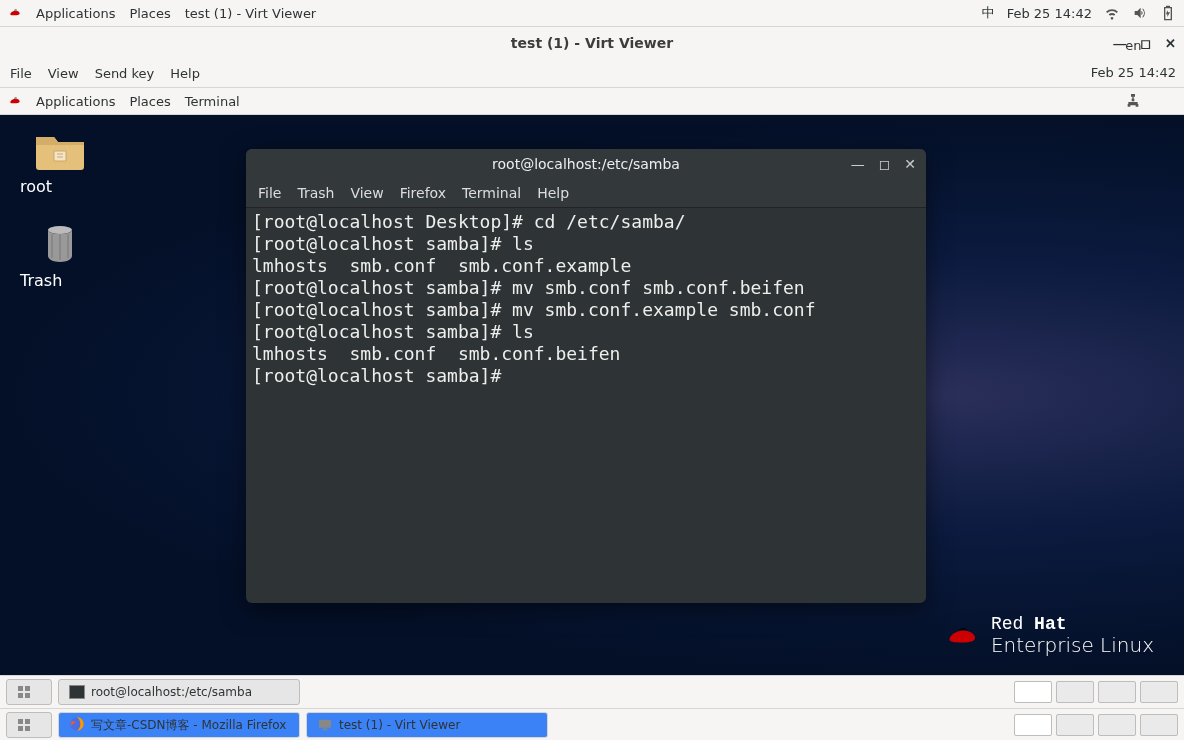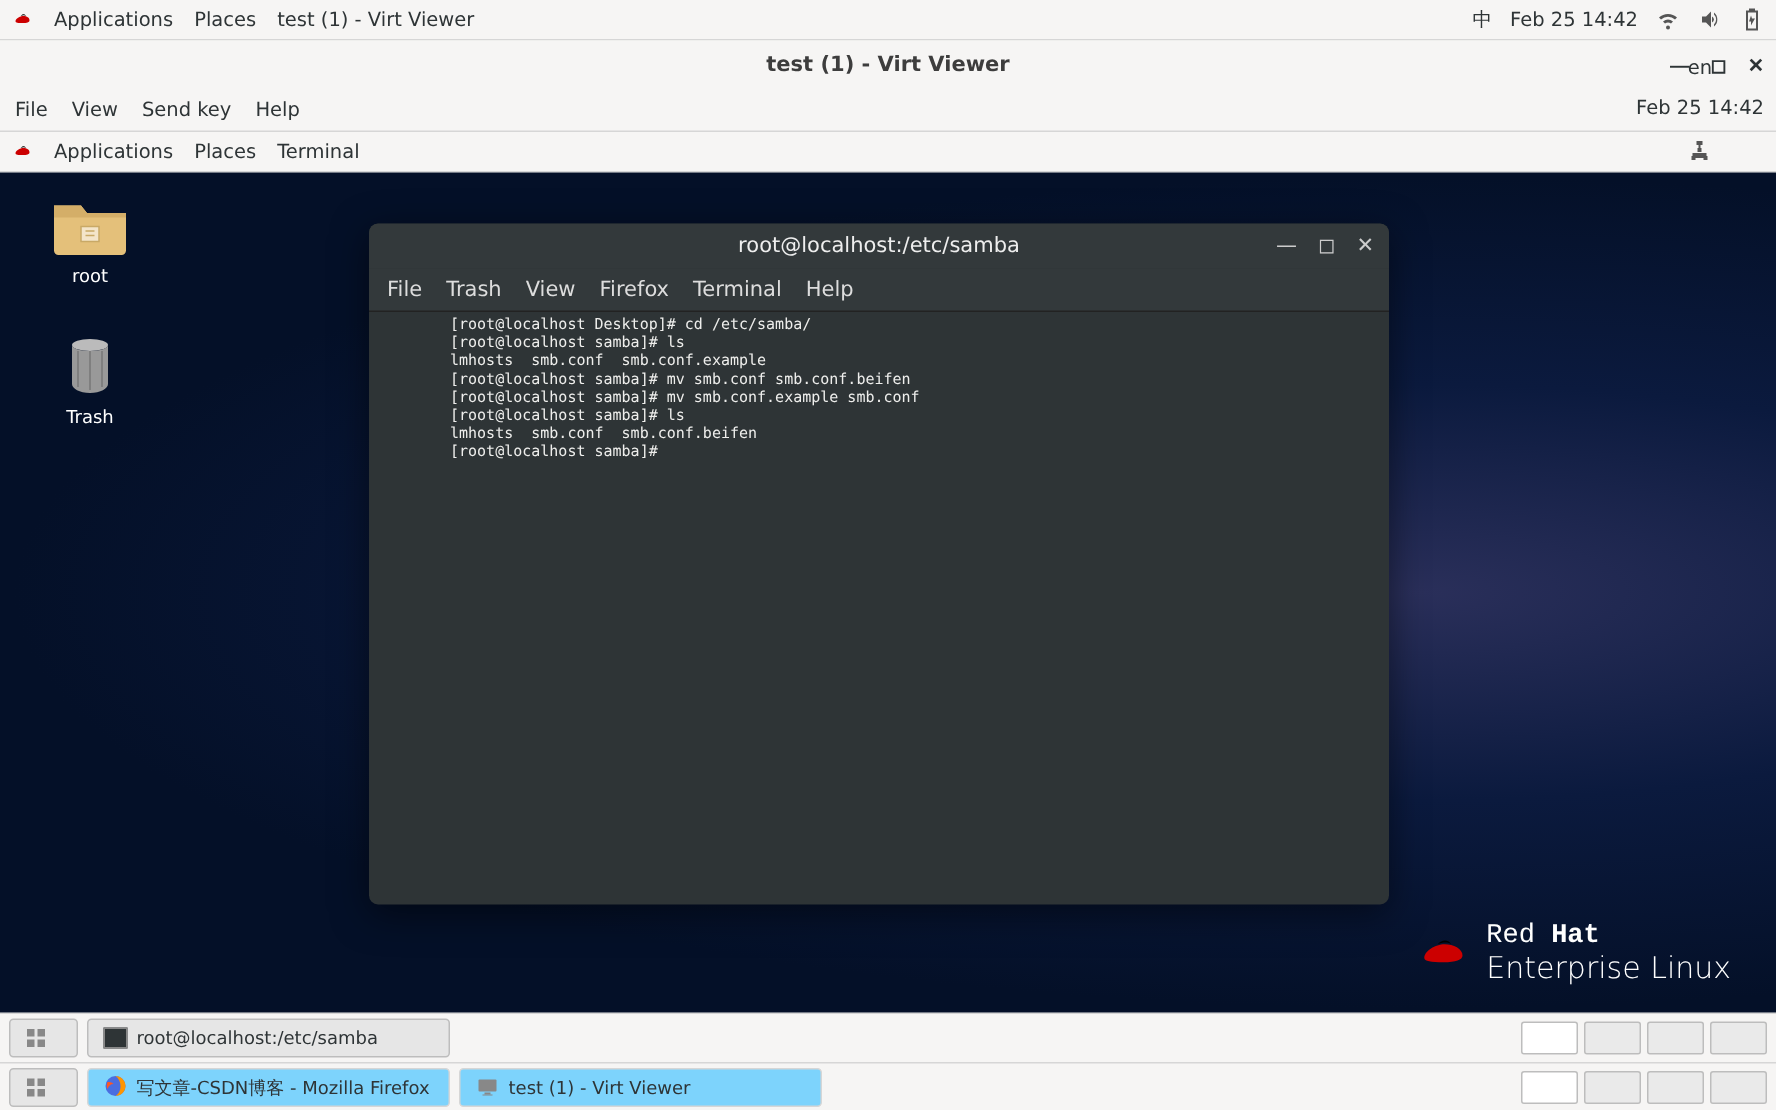--- a/index.html
+++ b/index.html
@@ -81,23 +81,22 @@
   position: relative;
   height: 560px;
   background: radial-gradient(ellipse at 80% 50%, #2a2f5a 0%, #0b1a3e 35%, #041028 70%);
   overflow: hidden;
 }
 
 
 .desk-icon {
   position: absolute;
   width: 80px;
-  text-align: center;
   color: #fff;
-  font-size: 12px;
+  font-size: 16px;
 }
 .desk-icon .iconbox {
   width: 52px; height: 42px; margin: 0 auto 6px;
   display:flex; align-items:center; justify-content:center;
 }
 .folder-icon svg { width: 52px; height: 42px; }
 .trash-icon svg { width: 32px; height: 40px; }
 
 
 .brand {
@@ -147,27 +146,26 @@
   align-items: center;
   gap: 16px;
   padding: 0 12px;
   font-size: 14px;
   border-bottom: 1px solid #222;
 }
 .term-body {
   flex:1;
   padding: 3px 6px;
   font-family: "DejaVu Sans Mono", "Liberation Mono", monospace;
-  font-size: 10px;
+  font-size: 18px;
   color: #eeeeec;
   white-space: pre;
   overflow: hidden;
   line-height: 1.22;
   position:relative;
-  margin-left:48px;
 }
 
 
 .guest-taskbar, .host-taskbar {
   height: 32px;
   background: #f6f5f4;
   border-top: 1px solid #d6d6d6;
   display: flex;
   align-items: center;
   padding: 0 6px;
@@ -179,21 +177,21 @@
   background: #e6e6e6;
   border-radius: 3px;
   padding: 0 10px;
   display: flex;
   align-items: center;
   gap: 6px;
   font-size: 12px;
   min-width: 24px;
 }
 .task-btn.wide { min-width: 220px; justify-content:flex-start;}
-.task-btn.plain { background: #7dd3fc; border-color:#d6d6d6;}
+.task-btn.plain { background: #3b82f6; border-color:#d6d6d6;}
 .spacer { flex: 1; }
 .tray {
   display: flex;
   gap: 4px;
 }
 .tray .box {
   width: 36px; height: 20px;
   border: 1px solid #bdbdbd;
   background: #eaeaea;
   border-radius: 2px;

